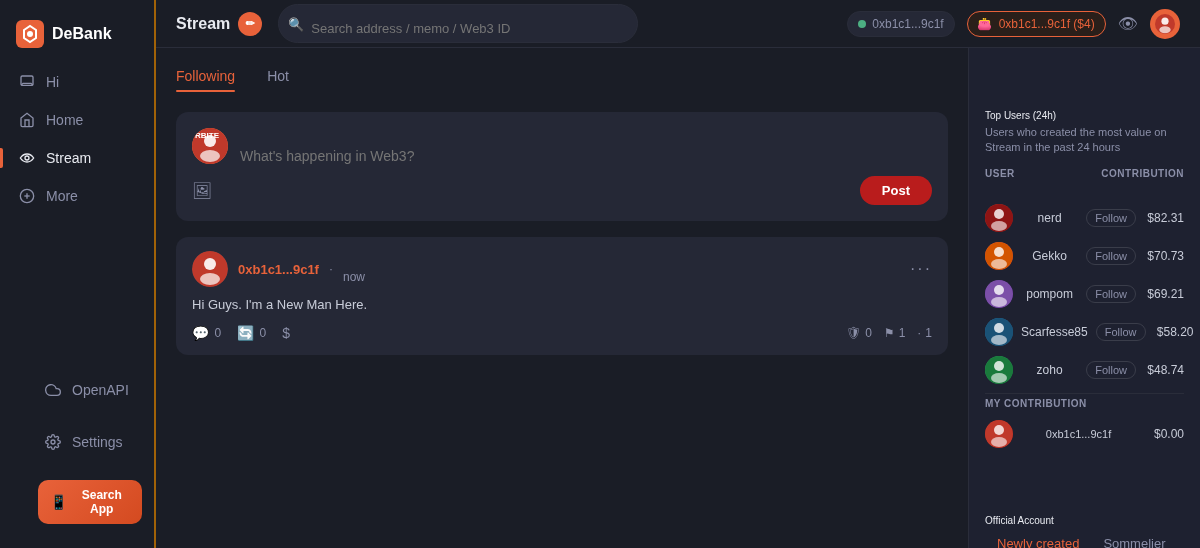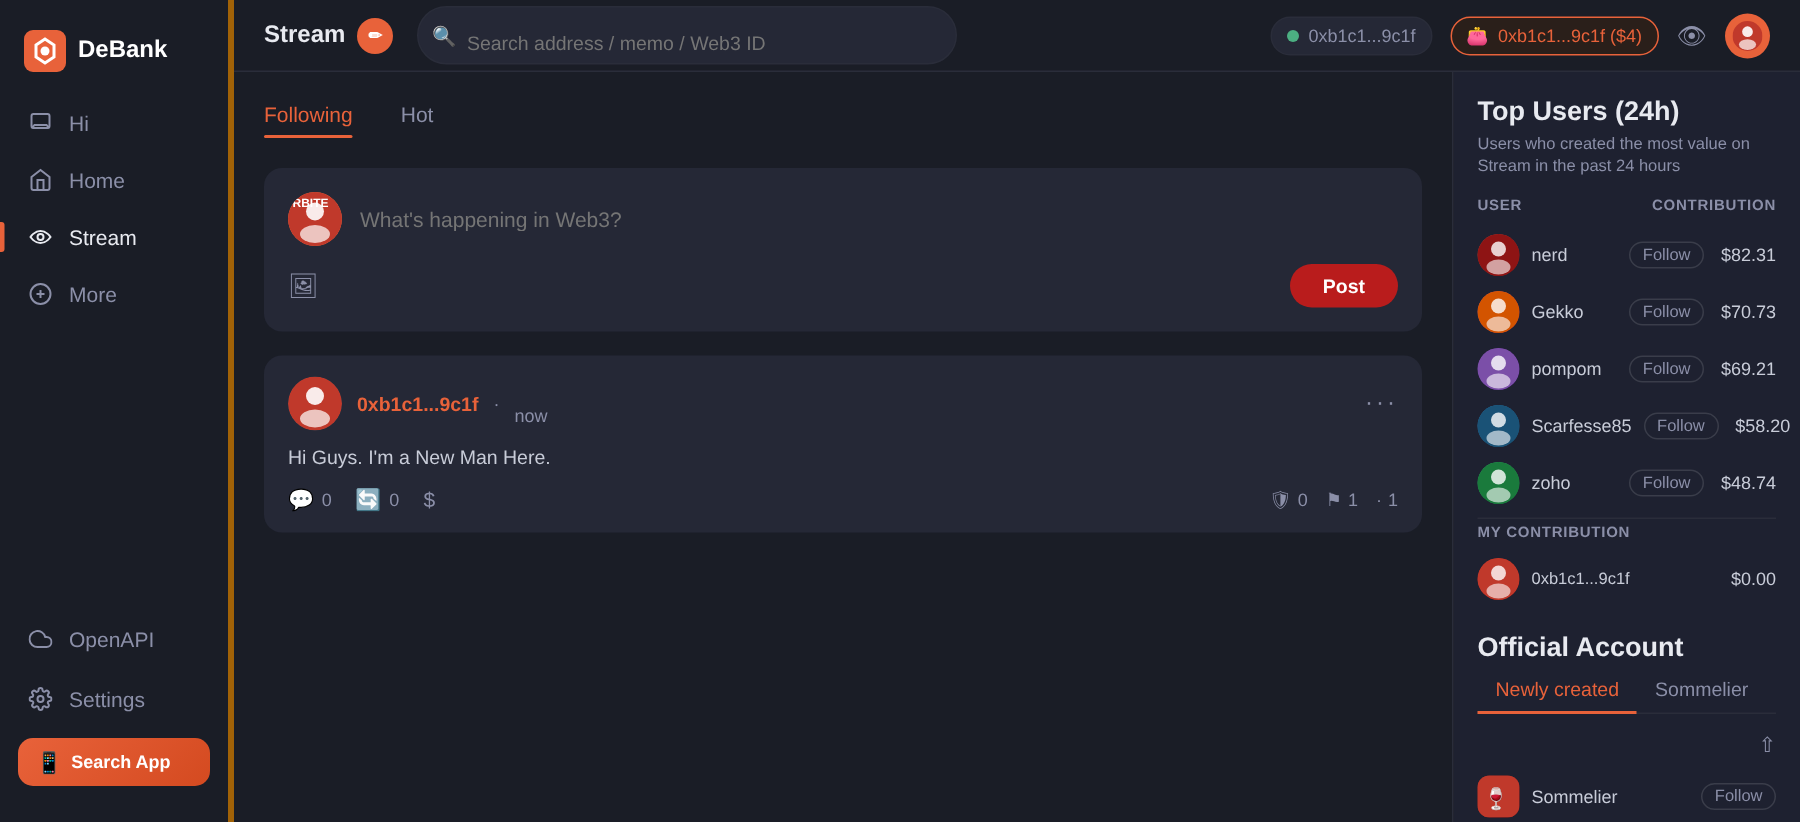--- a/index.html
+++ b/index.html
@@ -14,21 +14,21 @@
     }
 
     
     .sidebar {
       width: 156px;
       min-width: 156px;
       background: #1a1d26;
       display: flex;
       flex-direction: column;
       padding: 12px 0;
-      border-right: 4px solid #a16207;
+      border-right: 2px solid #a16207;
     }
     .sidebar-logo {
       display: flex;
       align-items: center;
       gap: 8px;
       padding: 8px 16px 16px;
     }
     .logo-icon {
       width: 28px;
       height: 28px;
@@ -77,21 +77,22 @@
       display: flex;
       align-items: center;
       justify-content: center;
       font-size: 16px;
     }
 
     .sidebar-bottom {
       padding: 8px;
       display: flex;
       flex-direction: column;
-      gap: 4px;
+      gap: 16px;
+      margin-left: 26px;
     }
     .debank-app-btn {
       background: linear-gradient(135deg, #e8623a, #d44a20);
       color: #fff;
       border: none;
       border-radius: 10px;
       padding: 8px 12px;
       font-size: 12px;
       font-weight: 600;
       cursor: pointer;
@@ -252,21 +253,21 @@
     }
 
     .post-compose {
       background: #252836;
       border-radius: 12px;
       padding: 16px;
       margin-bottom: 16px;
     }
     .compose-top {
       display: flex;
-      align-items: center;
+      align-items: flex-end;
       gap: 12px;
     }
     .compose-avatar {
       width: 36px;
       height: 36px;
       border-radius: 50%;
       background: #e8623a;
       overflow: hidden;
       flex-shrink: 0;
       display: flex;
@@ -395,39 +396,40 @@
       border-left: 1px solid #2a2d3a;
       padding: 16px;
       overflow-y: auto;
       display: flex;
       flex-direction: column;
       gap: 16px;
     }
 
     .top-users-section {}
     .section-title {
-      font-size: 18px;
-      font-weight: 700;
+      font-size: 10px;
+      font-weight: 400;
       color: #e8eaf0;
       margin-bottom: 4px;
+      margin-top: 46px;
     }
     .section-subtitle {
       font-size: 11px;
       color: #8b8fa8;
       margin-bottom: 12px;
       line-height: 1.4;
     }
     .top-users-header {
       display: flex;
       justify-content: space-between;
       font-size: 10px;
       color: #8b8fa8;
       text-transform: uppercase;
       letter-spacing: 0.5px;
-      margin-bottom: 8px;
+      margin-bottom: 20px;
       font-weight: 600;
     }
     .user-row {
       display: flex;
       align-items: center;
       gap: 8px;
       padding: 5px 0;
     }
     .user-row-avatar {
       width: 28px;
@@ -438,20 +440,21 @@
       flex-shrink: 0;
       display: flex;
       align-items: center;
       justify-content: center;
       font-size: 10px;
     }
     .user-row-name {
       font-size: 12px;
       color: #c8ccd8;
       flex: 1;
+      text-align: center;
     }
     .follow-btn {
       background: transparent;
       border: 1px solid #3a3d4a;
       border-radius: 10px;
       padding: 2px 8px;
       font-size: 11px;
       color: #8b8fa8;
       cursor: pointer;
     }

